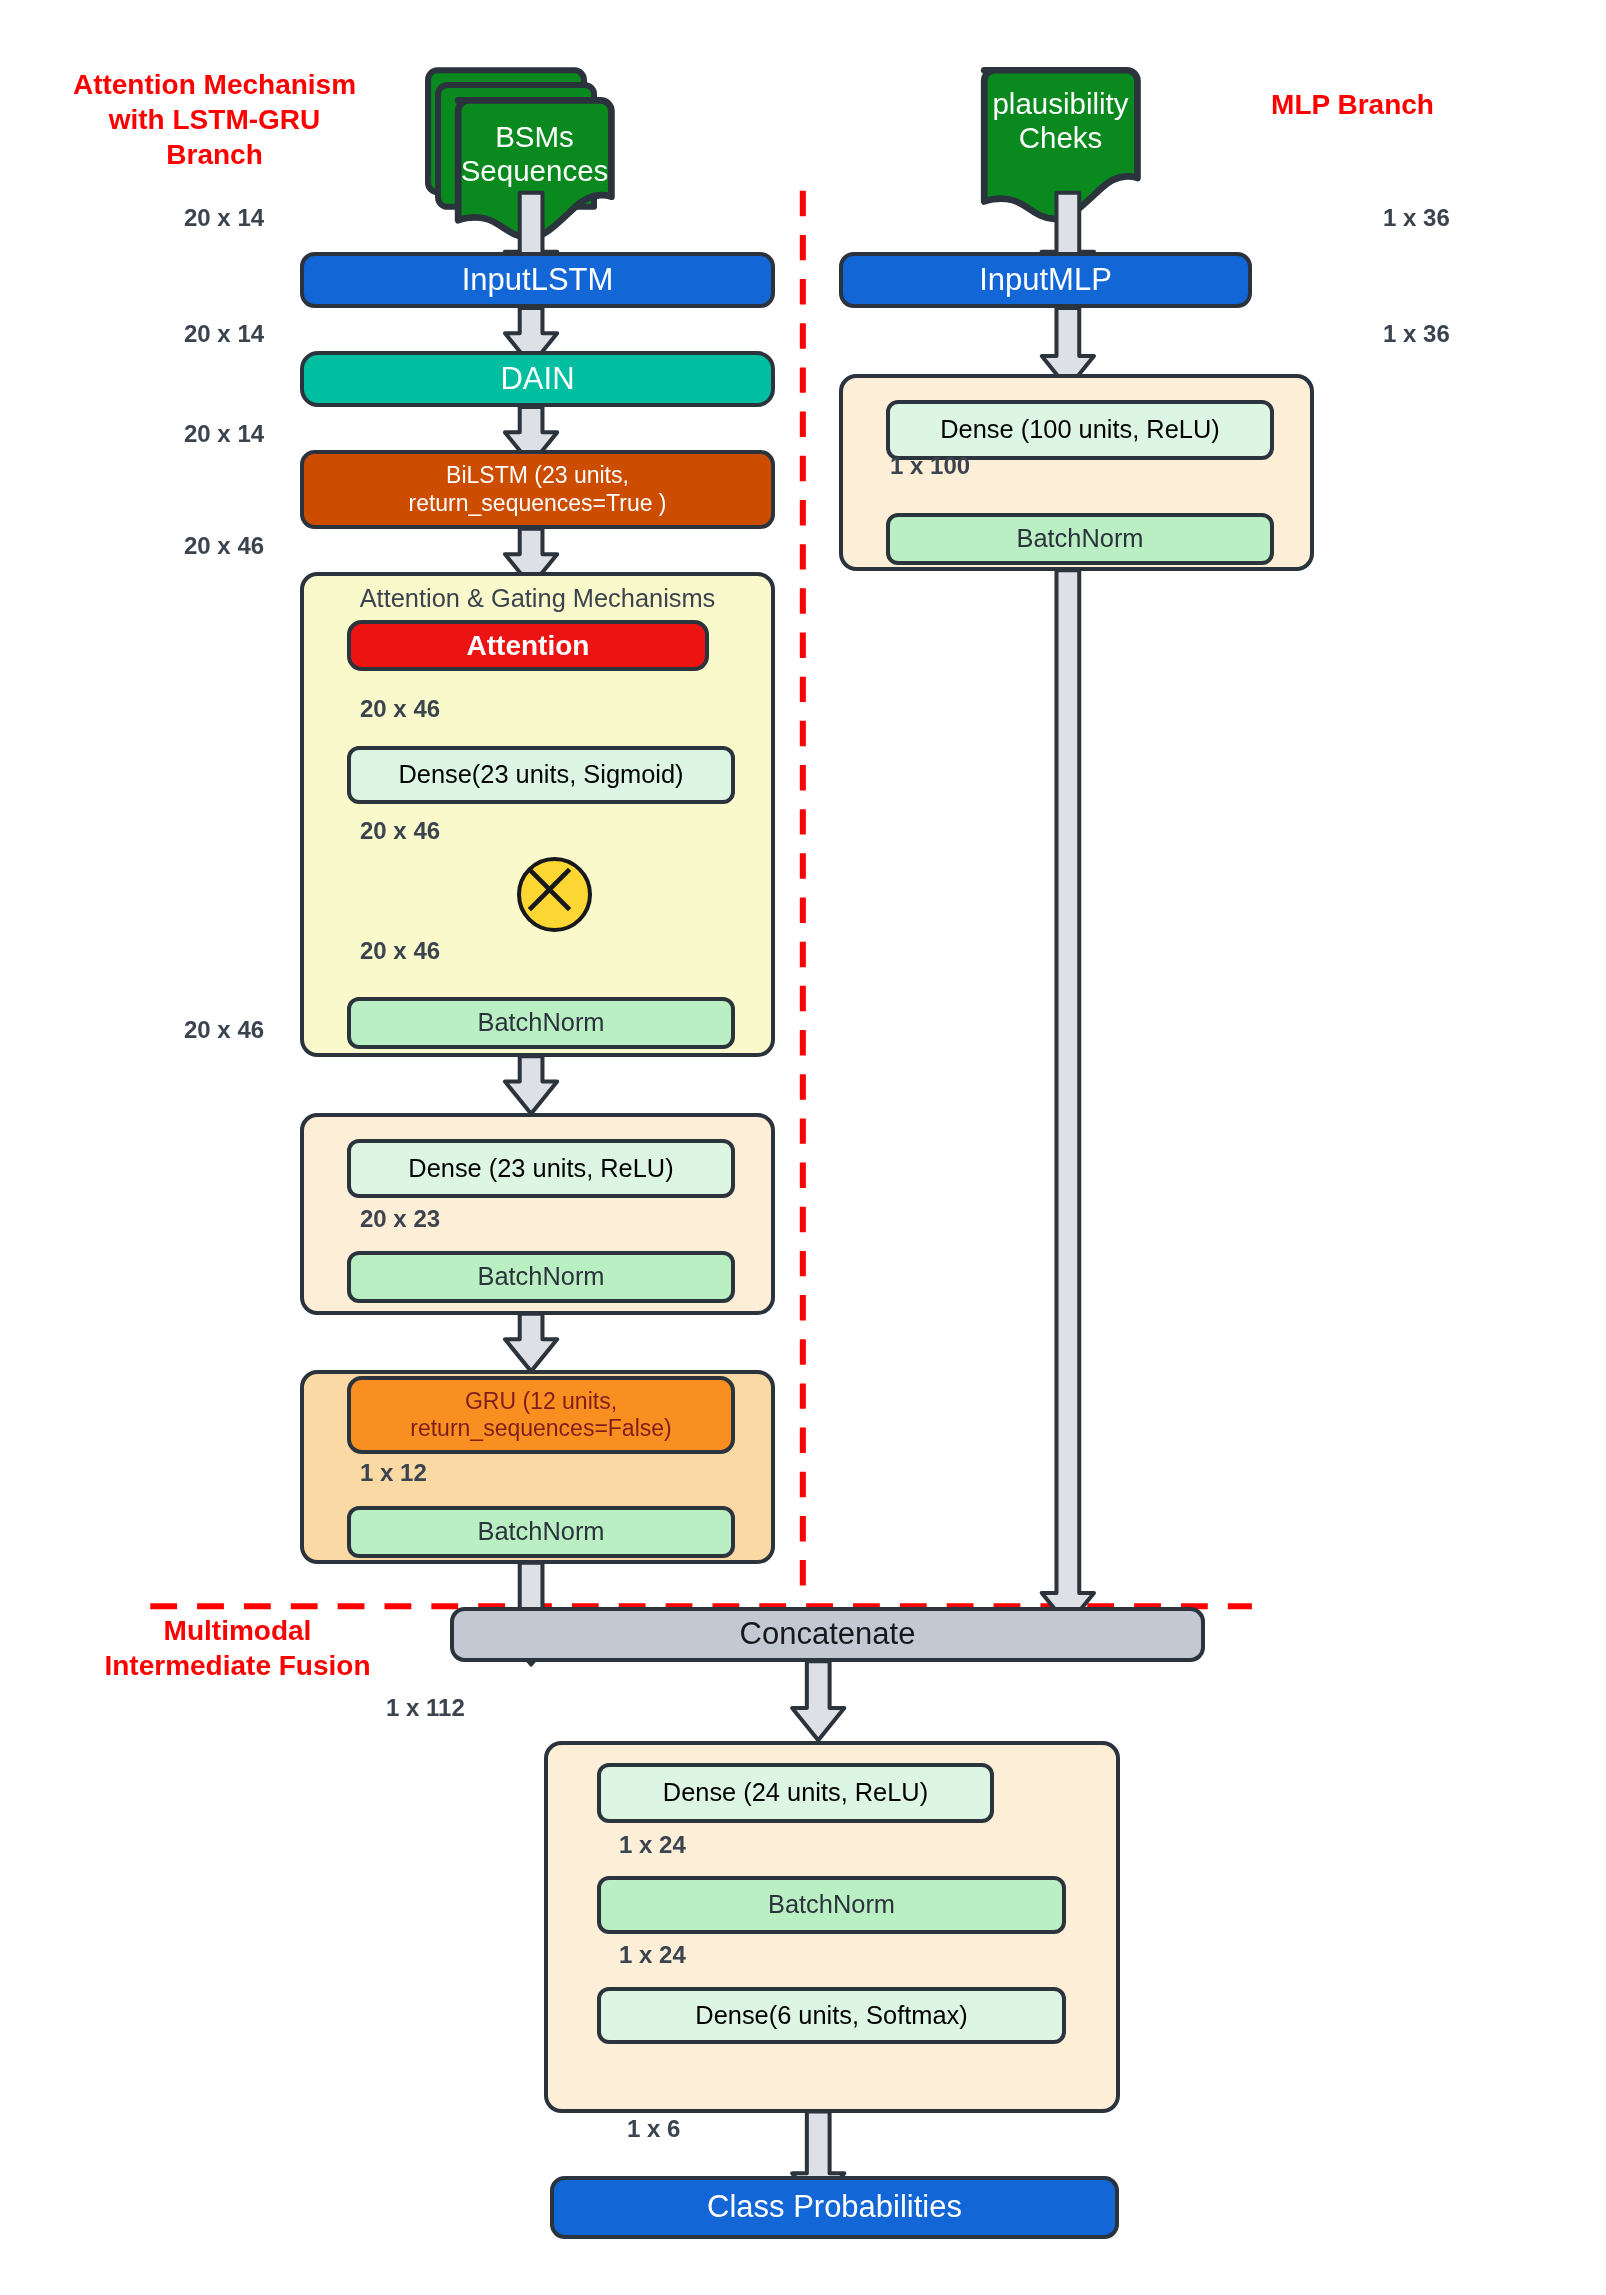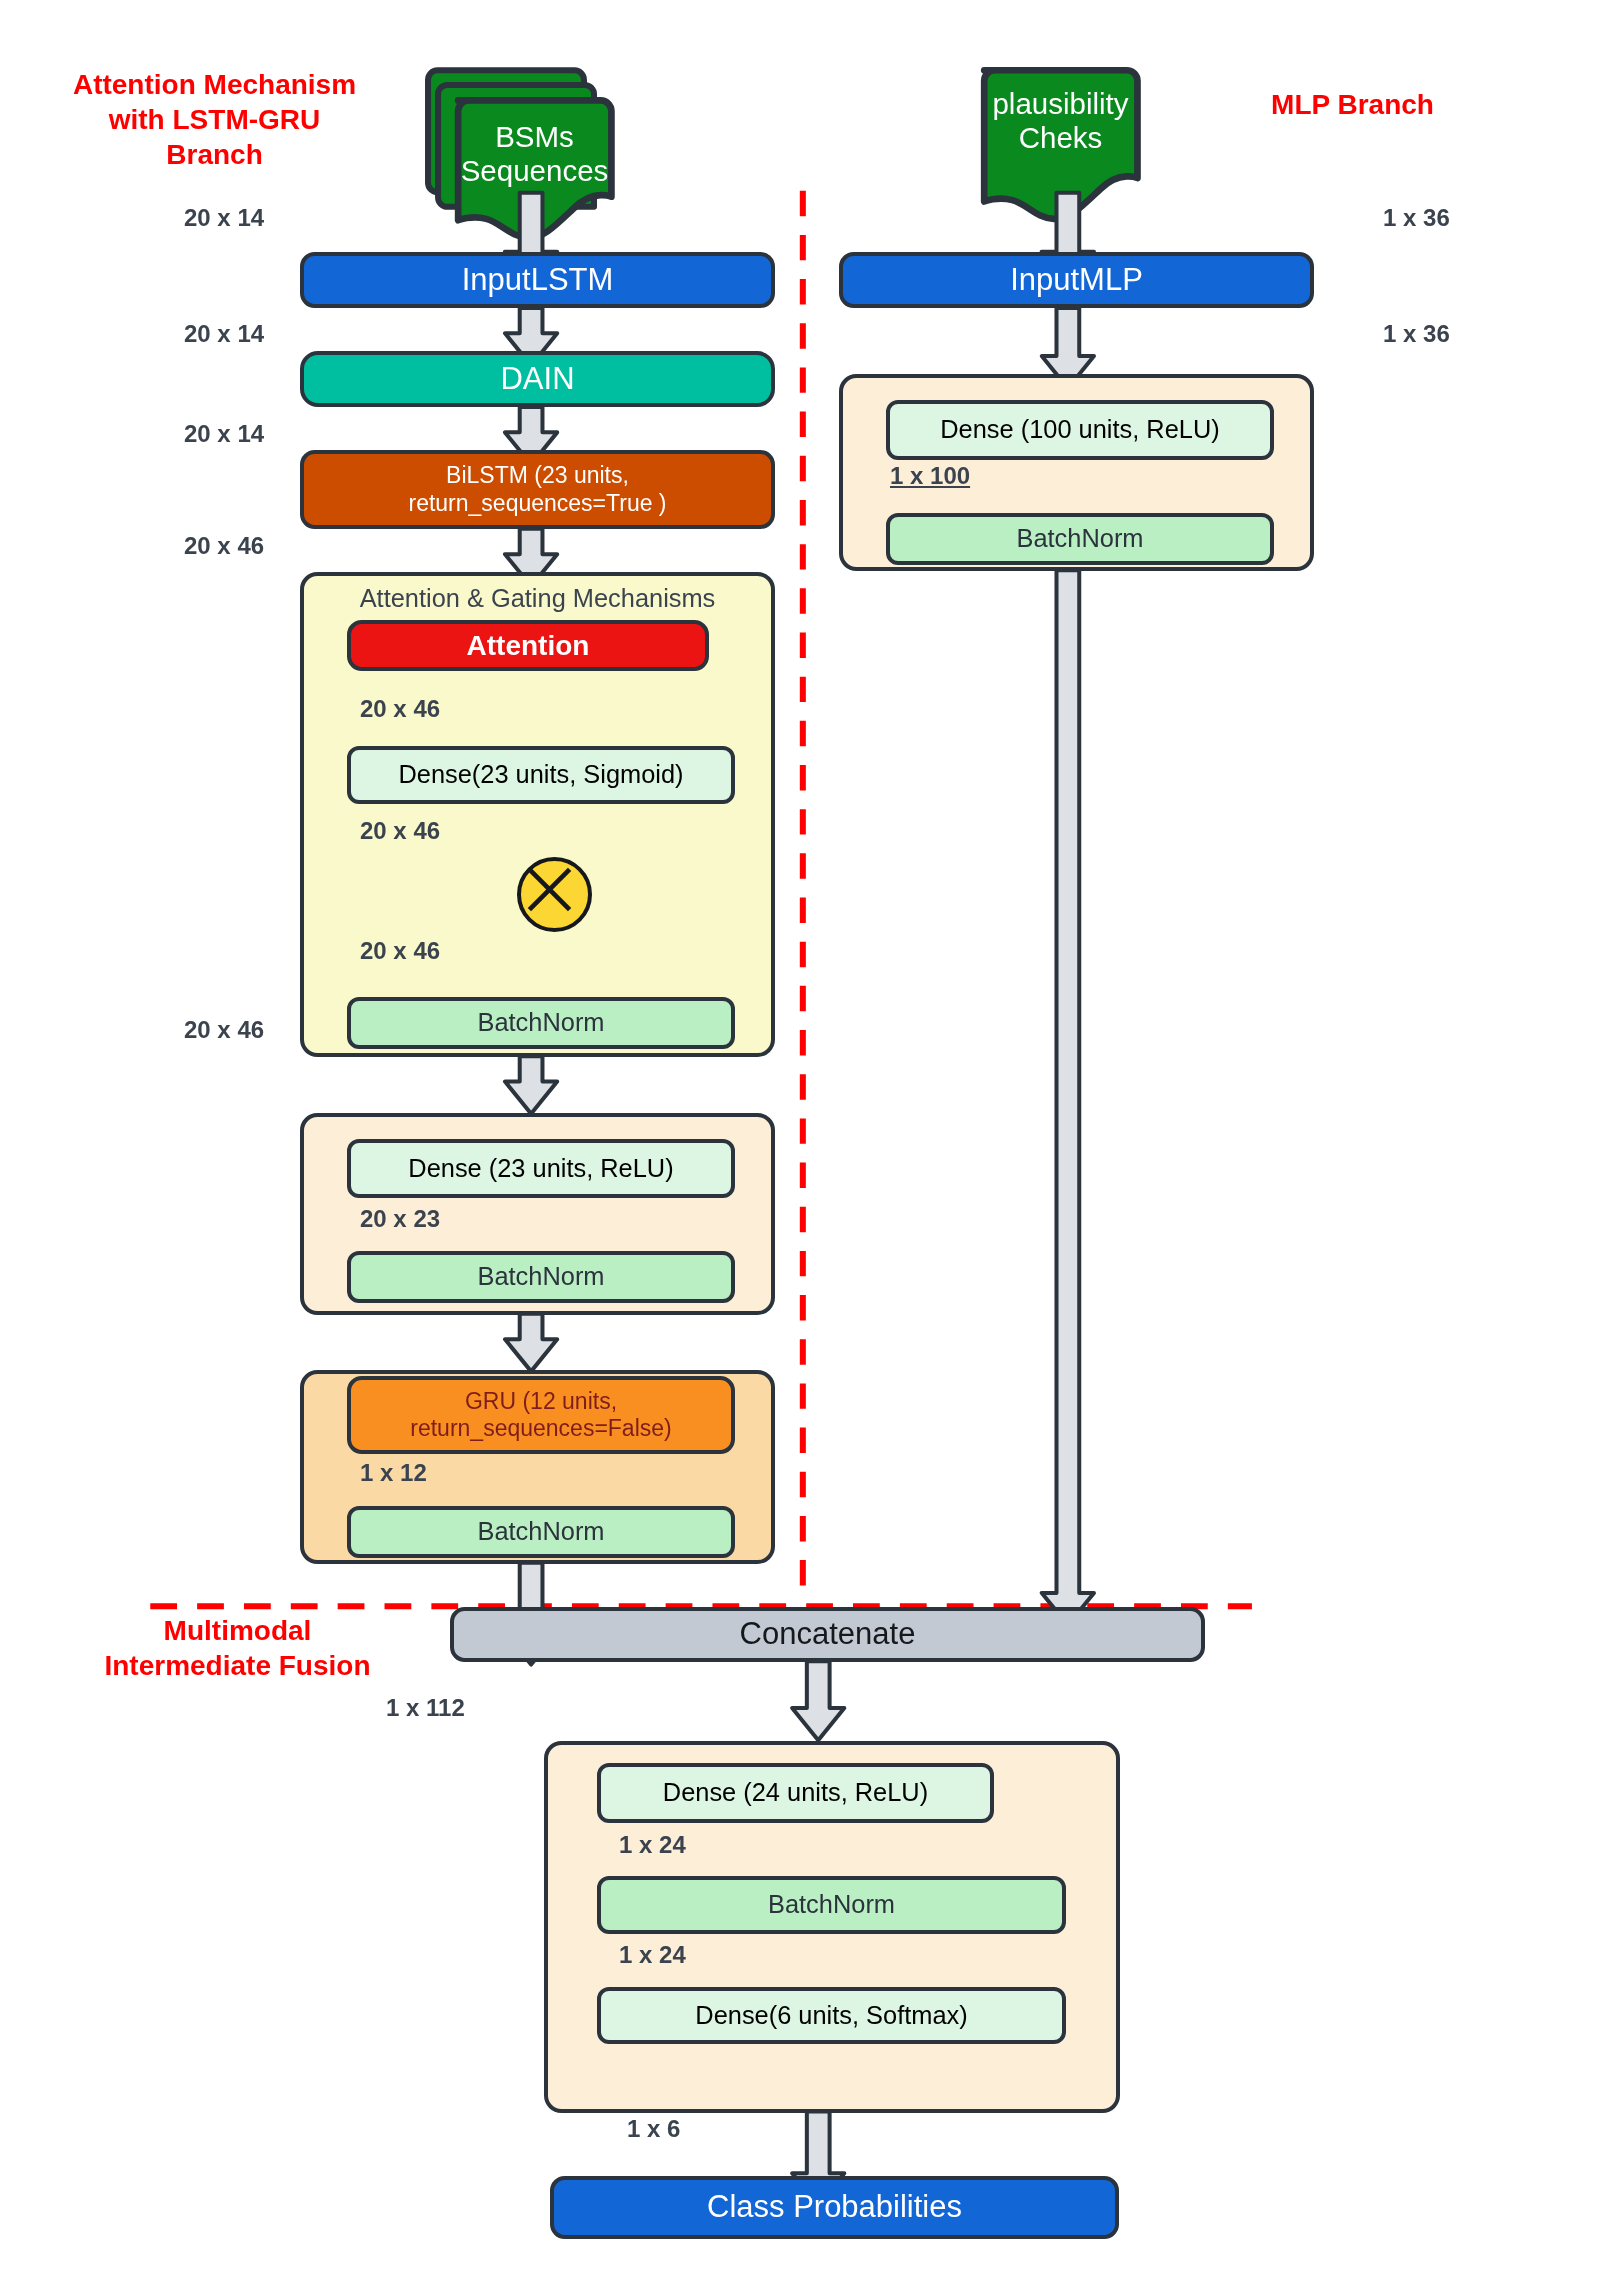--- a/index.html
+++ b/index.html
@@ -176,21 +176,21 @@
 
   <div class="node group-peach" style="left:300px;top:1370px;width:475px;height:194px;"></div>
   <div class="node stage-orange" style="left:347px;top:1376px;width:388px;height:78px;white-space:pre-line;">
     <span>GRU (12 units,
 return_sequences=False)</span>
   </div>
   <div class="node inner-green" style="left:347px;top:1506px;width:388px;height:52px;">
     <span>BatchNorm</span>
   </div>
 
-  <div class="node stage-blue" style="left:839px;top:252px;width:475px;height:56px;">
+  <div class="node stage-blue" style="left:839px;top:252px;width:413px;height:56px;">
     <span>InputMLP</span>
   </div>
 
   <div class="node group-cream" style="left:839px;top:374px;width:475px;height:197px;"></div>
   <div class="node inner-mint" style="left:886px;top:400px;width:388px;height:60px;">
     <span>Dense (100 units, ReLU)</span>
   </div>
   <div class="node inner-green" style="left:886px;top:513px;width:388px;height:52px;">
     <span>BatchNorm</span>
   </div>
@@ -222,21 +222,21 @@
   <div class="dim" style="left:329px;top:695px;">20 x 46</div>
   <div class="dim" style="left:329px;top:817px;">20 x 46</div>
   <div class="dim" style="left:329px;top:937px;">20 x 46</div>
   <div class="dim" style="left:153px;top:1016px;">20 x 46</div>
 
   <div class="dim" style="left:329px;top:1205px;">20 x 23</div>
   <div class="dim" style="left:329px;top:1459px;">1 x 12</div>
 
   <div class="dim" style="left:1352px;top:204px;">1 x 36</div>
   <div class="dim" style="left:1352px;top:320px;">1 x 36</div>
-  <div class="dim" style="left:859px;top:462px;text-decoration:underline;">1 x 100</div>
+  <div class="dim" style="left:859px;top:452px;">1 x 100</div>
 
   <div class="dim" style="left:355px;top:1694px;">1 x 112</div>
   <div class="dim" style="left:588px;top:1831px;">1 x 24</div>
   <div class="dim" style="left:588px;top:1941px;">1 x 24</div>
   <div class="dim" style="left:596px;top:2115px;">1 x 6</div>
 
 </div>
 
 
 </body></html>

